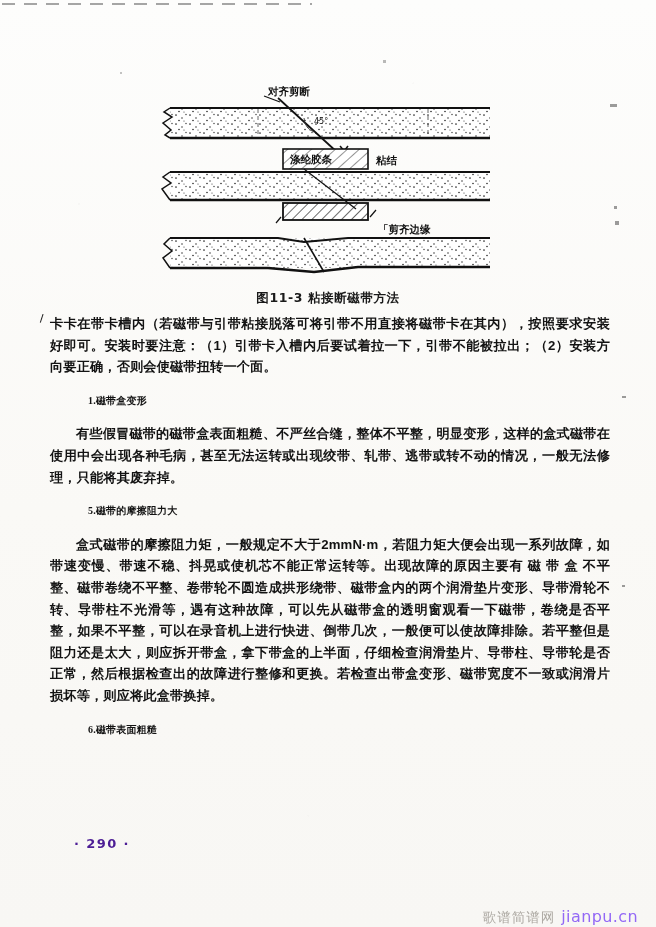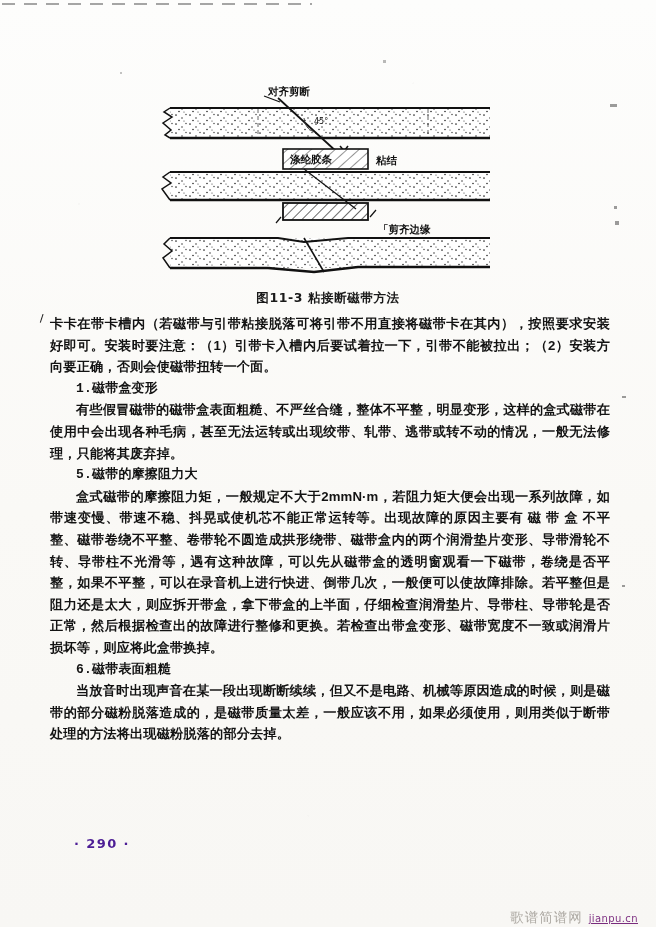--- a/index.html
+++ b/index.html
@@ -95,28 +95,28 @@
     letter-spacing: 0.15px;
     text-align: justify;
     text-justify: inter-ideograph;
     color: #131313;
     font-family: Liberation Sans, sans-serif;
   }
 
   p.indent { text-indent: 26px; }
 
   h4.section-head {
-    margin: 0;
-    font-size: 13px;
+    margin: 12px;
+    font-size: 10px;
     line-height: 21.6px;
     font-weight: 700;
     text-indent: 26px;
     letter-spacing: 0.2px;
     color: #131313;
-    font-family: Liberation Mono, monospace;
+    font-family: Liberation Serif, serif;
   }
 
   
   .lead-tick {
     position: absolute;
     left: -9px;
     top: 2px;
     width: 7px;
     height: 9px;
     border-left: 1.6px solid #1d1d1d;
@@ -148,25 +148,24 @@
     opacity: 0.92;
   }
   .wm-cn {
     font-size: 13.5px;
     color: #a6a29b;
     letter-spacing: 1px;
     font-family: "DejaVu Sans", "Liberation Sans", sans-serif;
     margin-top: 12px;
   }
   .wm-url {
-    font-size: 10px;
-    color: #701a75;
+    font-size: 16px;
+    color: #8b5cf6;
     letter-spacing: 0.4px;
     font-family: "DejaVu Sans", "Liberation Sans", sans-serif;
-    text-decoration: underline;
   }
 
   
   .speck {
     position: absolute;
     background: #3a3a3a;
     opacity: 0.5;
     z-index: 2;
   }
 </style>
@@ -280,21 +279,20 @@
       </p>
 
       <h4 class="section-head">1.磁带盒变形</h4>
       <p class="para indent">有些假冒磁带的磁带盒表面粗糙、不严丝合缝，整体不平整，明显变形，这样的盒式磁带在使用中会出现各种毛病，甚至无法运转或出现绞带、轧带、逃带或转不动的情况，一般无法修理，只能将其废弃掉。</p>
 
       <h4 class="section-head">5.磁带的摩擦阻力大</h4>
       <p class="para indent">盒式磁带的摩擦阻力矩，一般规定不大于2mmN·m，若阻力矩大便会出现一系列故障，如带速变慢、带速不稳、抖晃或使机芯不能正常运转等。出现故障的原因主要有 磁 带 盒 不平整、磁带卷绕不平整、卷带轮不圆造成拱形绕带、磁带盒内的两个润滑垫片变形、导带滑轮不转、导带柱不光滑等，遇有这种故障，可以先从磁带盒的透明窗观看一下磁带，卷绕是否平整，如果不平整，可以在录音机上进行快进、倒带几次，一般便可以使故障排除。若平整但是阻力还是太大，则应拆开带盒，拿下带盒的上半面，仔细检查润滑垫片、导带柱、导带轮是否正常，然后根据检查出的故障进行整修和更换。若检查出带盒变形、磁带宽度不一致或润滑片损坏等，则应将此盒带换掉。</p>
 
       <h4 class="section-head">6.磁带表面粗糙</h4>
 
-      <p class="para indent">当放音时出现声音在某一段出现断断续续，但又不是电路、机械等原因造成的时候，则是磁带的部分磁粉脱落造成的，是磁带质量太差，一般应该不用，如果必须使用，则用类似于断带处理的方法将出现磁粉脱落的部分去掉。</p>
     </div>
 
     <div class="page-number">· 290 ·</div>
 
     <div class="watermark">
       <span class="wm-cn">歌谱简谱网</span>
       <span class="wm-url">jianpu.cn</span>
     </div>
 
   </div>

